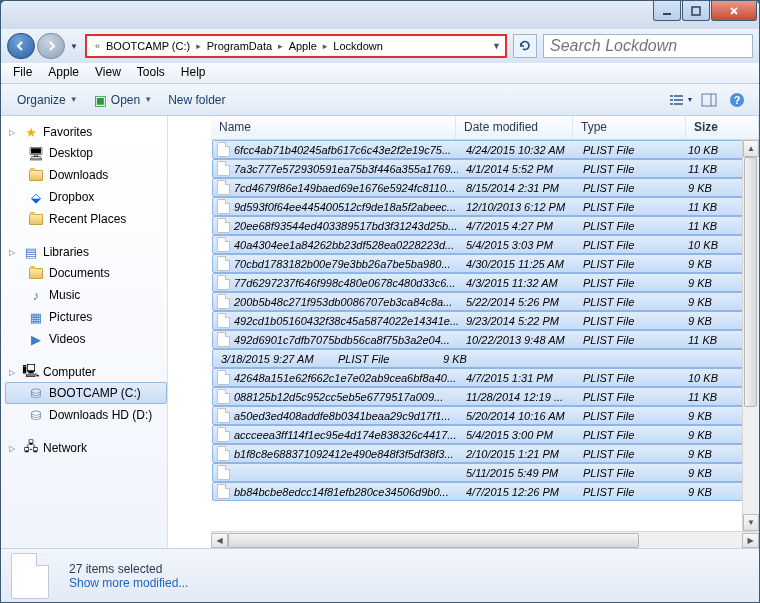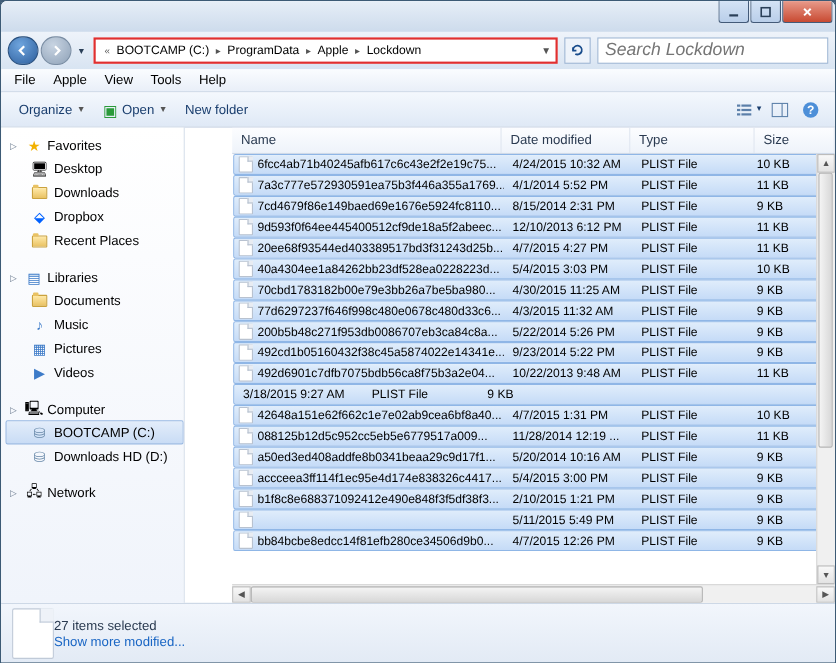--- a/index.html
+++ b/index.html
@@ -48,42 +48,42 @@
   .sidebar .item { display:flex; align-items:center; gap:5px; padding:2px 4px 2px 22px; border:1px solid transparent; border-radius:2px;}
   .sidebar .item.selected { background:linear-gradient(#e3edfa,#c9dcf5); border-color:#98b8e2;}
   .sidebar .icon { width:16px; height:16px; display:inline-flex; align-items:center; justify-content:center; font-size:13px;}
   .star{color:#f2b100;}
   .folder-ico{width:14px;height:11px;background:linear-gradient(#ffe9a8,#e9c263);border:1px solid #caa23e;border-radius:1px;display:inline-block;position:relative;}
   .folder-ico:before{content:"";position:absolute;top:-3px;left:0;width:5px;height:3px;background:#e9c263;border-radius:1px 1px 0 0;}
   
   .main { flex:1; display:flex; flex-direction:column; overflow:hidden;margin-left:43px;}
   .cols { height:24px; background:linear-gradient(#fcfdff,#eef3fa); border-bottom:1px solid #d0dae8; display:flex; font-size:12px; color:#2a3a50;}
   .cols div { padding:4px 8px; border-right:1px solid #e0e6f0;}
-  .c-name{width:245px;} .c-date{width:117px;} .c-type{width:113px;} .c-size{flex:1;}
-  
-  .filelist { flex:1; overflow:hidden; font-size:11px; position:relative;}
+  .c-name{width:245px;} .c-date{width:117px;} .c-type{width:113px;} .c-size{flex:1;font-weight:bold;}
+  
+  .filelist { flex:1; overflow:hidden; font-size:11px; position:relative;font-style:italic;}
   .row { display:flex; height:19px; align-items:center; background:linear-gradient(#e0edfb,#c5dbf7); border:1px solid #8fb6e6; border-radius:2px; margin:0 1px;}
   .row .r-name{width:245px; padding-left:4px; display:flex; align-items:center; gap:4px; white-space:nowrap; overflow:hidden;}
   .row .r-date{width:117px; padding-left:8px;}
   .row .r-type{width:113px; padding-left:8px;}
   .row .r-size{flex:1; padding-right:14px;}
   .file-ico{width:13px;height:15px;background:#fff;border:1px solid #b8c2d0;border-radius:1px;display:inline-block;flex-shrink:0;position:relative;}
   .file-ico:before{content:"";position:absolute;top:-1px;right:-1px;width:4px;height:4px;background:#e8ecf2;border-left:1px solid #b8c2d0;border-bottom:1px solid #b8c2d0;}
   
   .hscroll{height:17px;background:#efefef;border-top:1px solid #d6d6d6;display:flex;align-items:center;}
   .hscroll .arr{width:17px;height:15px;background:linear-gradient(#f8f8f8,#e3e3e3);border:1px solid #bcbcbc;display:flex;align-items:center;justify-content:center;font-size:8px;color:#555;}
   .hscroll .track{flex:1;height:15px;background:#f0f0f0;position:relative;}
   .hscroll .thumb{position:absolute;left:0;top:0;width:80%;height:100%;background:linear-gradient(#f4f4f4,#d8d8d8);border:1px solid #b4b4b4;border-radius:2px;}
   
   .vscroll{position:absolute;right:0;top:0;width:17px;height:100%;background:#f0f0f0;border-left:1px solid #d6d6d6;}
   .vscroll .arr{height:17px;background:linear-gradient(#f8f8f8,#e3e3e3);border:1px solid #bcbcbc;display:flex;align-items:center;justify-content:center;font-size:8px;color:#555;}
   .vscroll .vtrack{height:calc(100% - 34px);position:relative;}
   .vscroll .vthumb{position:absolute;top:0;left:1px;width:13px;height:70%;background:linear-gradient(90deg,#f4f4f4,#d8d8d8);border:1px solid #b4b4b4;border-radius:2px;}
   
-  .details { height:55px; background:linear-gradient(#f2f6fc,#e2eaf5); border-top:1px solid #c8d4e4; display:flex; align-items:center; padding:6px 10px; gap:0; font-size:12px;}
+  .details { height:55px; background:linear-gradient(#f2f6fc,#e2eaf5); border-top:1px solid #c8d4e4; display:flex; align-items:center; padding:6px 10px; gap:20px; font-size:12px;}
   .details .big-ico{width:38px;height:46px;background:#fff;border:1px solid #c0cad8;border-radius:2px;position:relative;}
   .details .big-ico:before{content:"";position:absolute;top:-1px;right:-1px;width:12px;height:12px;background:#eef2f8;border-left:1px solid #c0cad8;border-bottom:1px solid #c0cad8;}
   .details .txt .line1{color:#2a3a50;}
   .details .txt .line2{color:#1a66c4;cursor:pointer;}
 </style>
 </head>
 <body>
 
 <div class="window">
 

